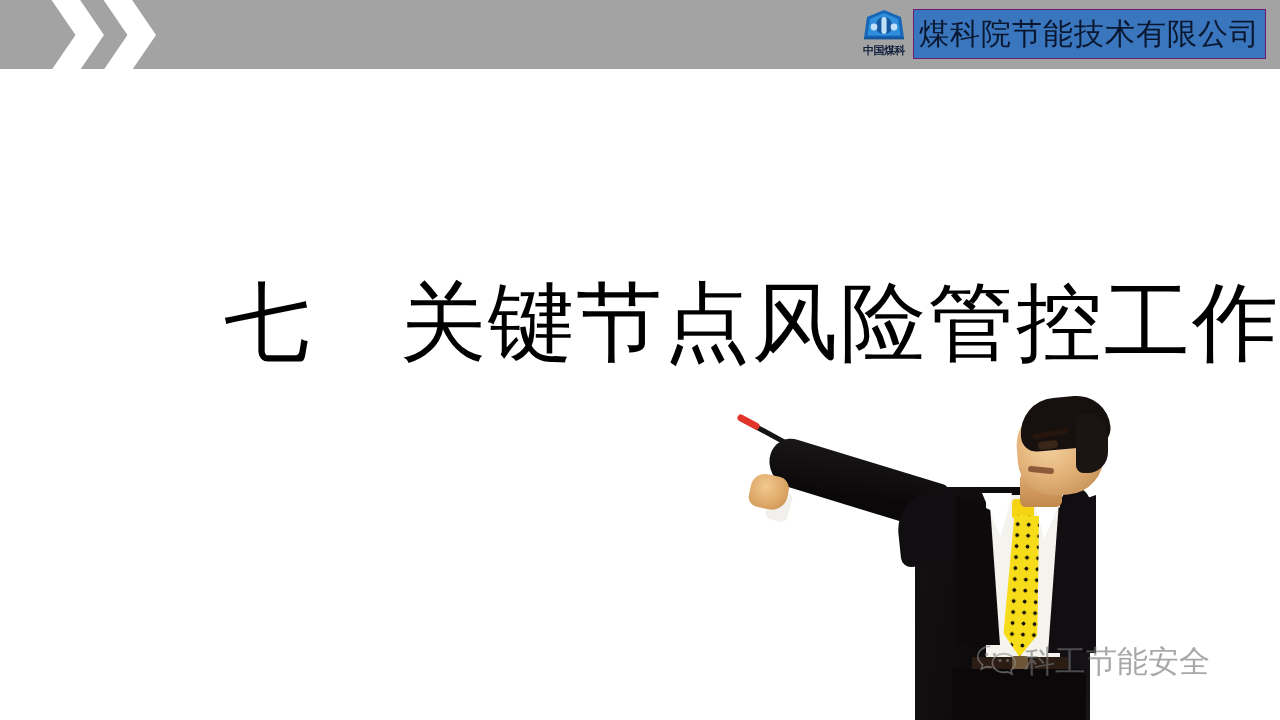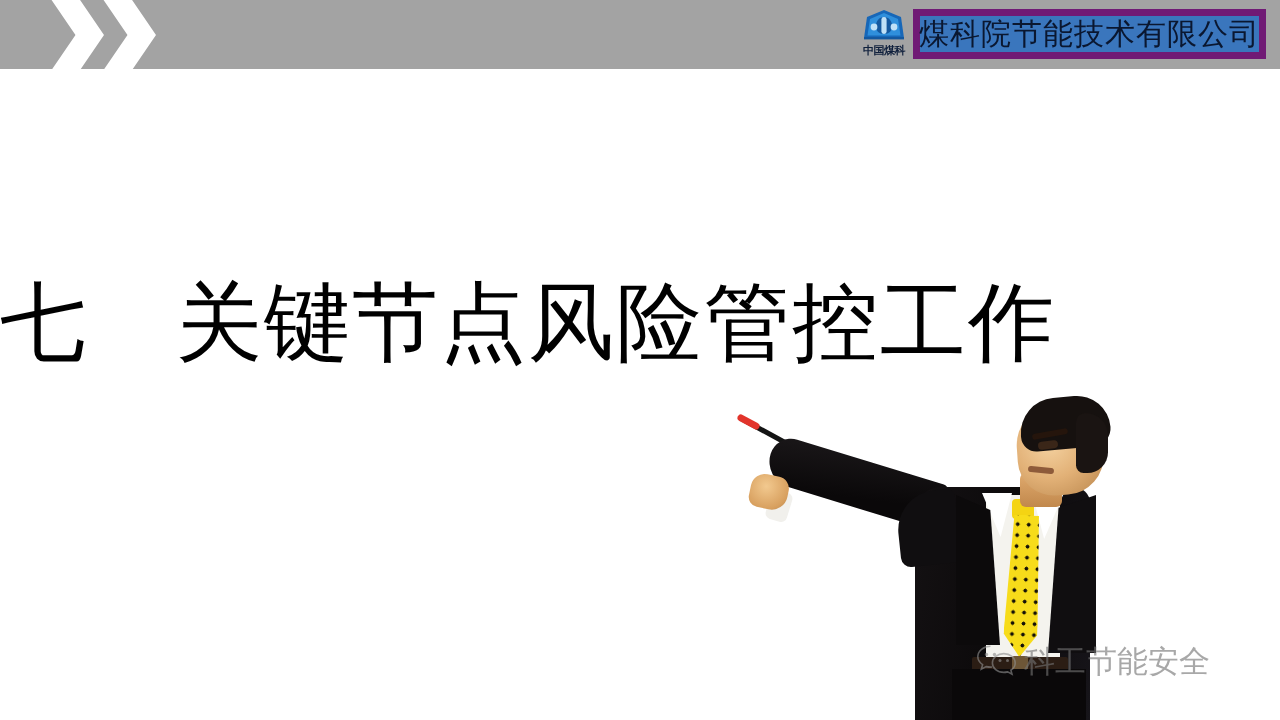--- a/index.html
+++ b/index.html
@@ -75,21 +75,21 @@
     font-family: "DejaVu Sans", sans-serif;
   }
 
   
   #company-box {
     position: absolute;
     left: 913px;
     top: 9px;
     width: 353px;
     height: 50px;
-    border: 7px solid #701a75;
+    border: 1px solid #701a75;
     background: #3a76bd;
     box-sizing: border-box;
     display: flex;
     align-items: center;
     justify-content: center;
   }
   #company-name {
     font-family: "DejaVu Sans", sans-serif;
     font-size: 30px;
     line-height: 34px;
@@ -97,21 +97,21 @@
     letter-spacing: 1px;
     white-space: nowrap;
   }
 
   
   #slide-title {
     position: absolute;
     left: 0;
     top: 272px;
     width: 1280px;
-    text-align: left;
+    text-align: right;
     font-family: "DejaVu Sans", sans-serif;
     font-size: 86px;
     line-height: 100px;
     font-weight: normal;
     color: #000000;
     letter-spacing: 2px;
     white-space: nowrap;
   }
 
   

